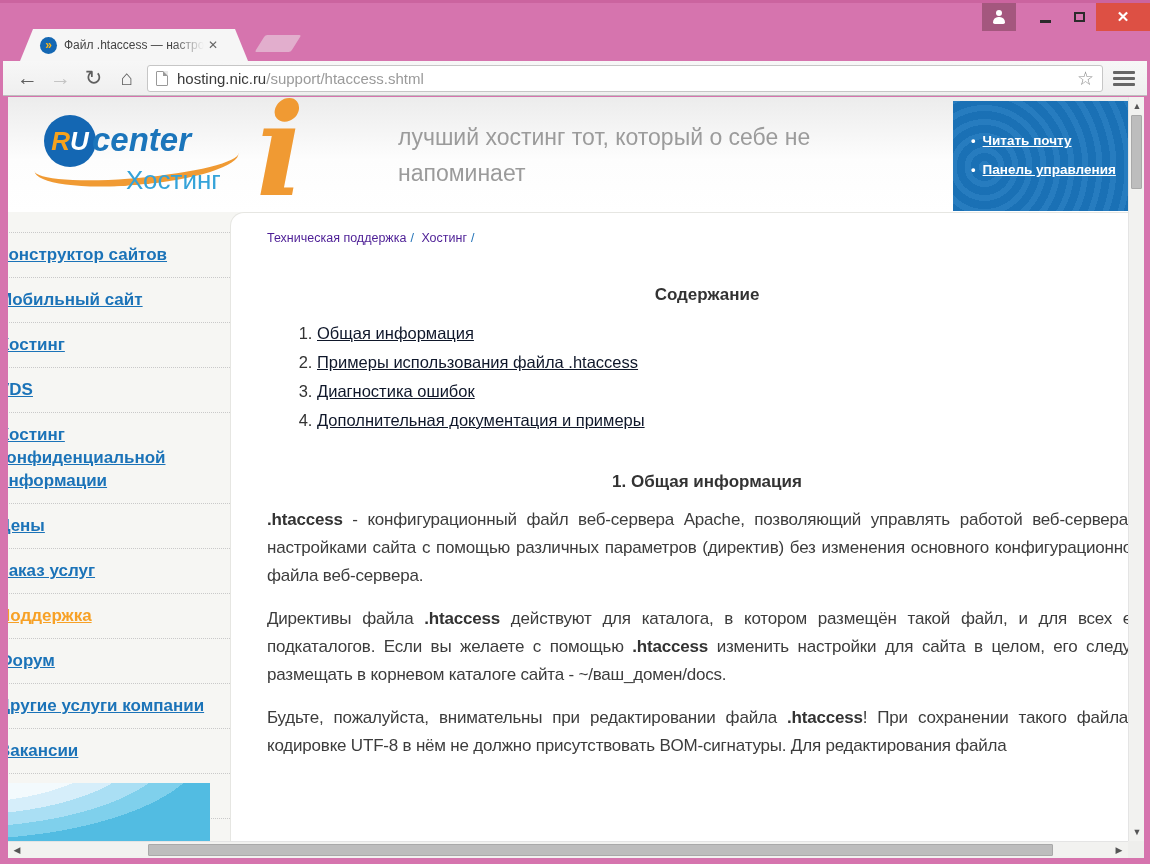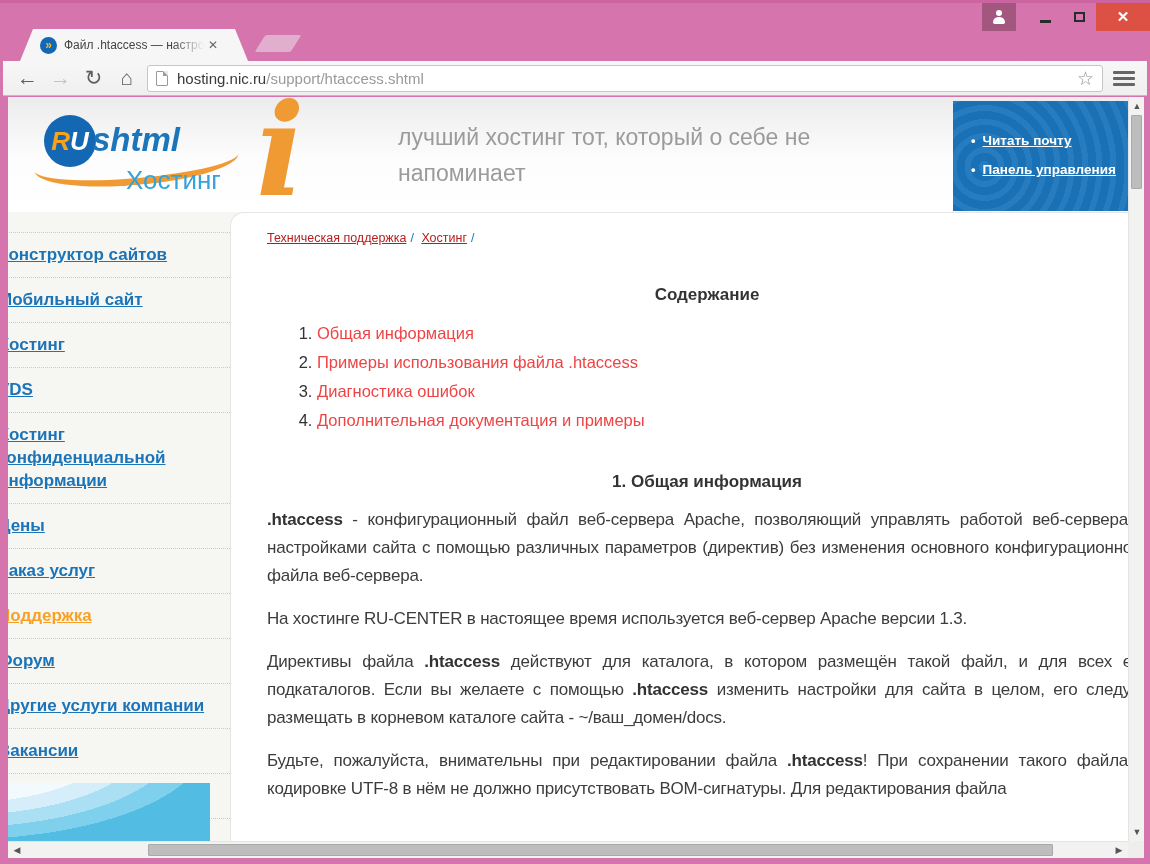--- a/index.html
+++ b/index.html
@@ -78,28 +78,28 @@
   .side-link { font-size:17px; font-weight:bold; color:#1b73b8; text-decoration:underline; line-height:23px; cursor:pointer; }
   .side-link.active { color:#f7a126; }
   .side-graphic { position:absolute; left:0; bottom:0; width:202px; height:58px;
     background:radial-gradient(140% 190% at -25% -70%, #f3fafd 55%, #d6eefa 55% 66%, #aadff4 66% 77%, #7fd0ec 77% 88%, #52bce2 88% 100%); }
 
   
   .card { position:absolute; left:222px; right:0; top:0; bottom:0; background:#fff; border-radius:14px 0 0 0;
           border-top:1px solid #e6e6e2; border-left:1px solid #e6e6e2; overflow:hidden; padding:18px 0 0 36px; }
   .card-inner { width:880px; }
   .breadcrumb { font-size:12.5px; color:#2273b8; margin-bottom:10px; }
-  .crumb { color:#b91c1c; text-decoration:underline; cursor:pointer; }
+  .crumb { color:#4c1d95; cursor:pointer; }
   .crumb-sep { text-decoration:none; margin:0 4px; }
   h1.title { font-size:30px; font-weight:normal; color:#3c3c3c; line-height:38px; max-width:770px; margin:2px 0 0 0; letter-spacing:-0.2px; }
   .h3 { font-size:17px; font-weight:bold; color:#333; margin:40px 0 14px;text-align:center; }
   .h3.tight { }
   ol.toc { margin:16px 0 0 50px; }
   ol.toc li { font-size:16.5px; color:#333; margin-bottom:5px; line-height:24px; }
-  .toc-link { color:#ef4444; cursor:pointer; }
+  .toc-link { color:#0f172a; text-decoration:underline; cursor:pointer; }
   .para { font-size:17px; line-height:28px; color:#3c3c3c; text-align:justify; margin-bottom:15px; letter-spacing:-0.2px; }
   .para strong { color:#333; }
 
   
   .vscroll { position:absolute; top:0; right:0; width:16px; bottom:17px; background:#f2f2f0; border-left:1px solid #e4e4e4; }
   .vthumb { position:absolute; left:2px; right:2px; top:18px; height:74px; background:#bdbdbd; border:1px solid #a9a9a9; border-radius:1px; }
   .hscroll { position:absolute; left:0; right:16px; bottom:0; height:17px; background:#f2f2f0; border-top:1px solid #e4e4e4; }
   .hthumb { position:absolute; top:2px; bottom:2px; left:140px; width:905px; background:#bdbdbd; border:1px solid #a9a9a9; border-radius:1px; }
   .scroll-arrow { position:absolute; font-size:9px; color:#555; line-height:16px; text-align:center; width:16px; }
   .vscroll .up { top:1px; left:0; } .vscroll .down { bottom:1px; left:0; }
@@ -154,21 +154,21 @@
 
   <div class="page">
     <div class="page-content">
 
       <div class="site-header">
         <div class="ru-circle">
             <span class="r">R</span>
             <span class="u">U</span>
           </div>
         <div class="swoosh"></div>
-        <div class="logo-center">shtml</div>
+        <div class="logo-center">center</div>
         <div class="logo-hosting">Хостинг</div>
         <div class="i-graphic">i</div>
         <div class="slogan">лучший хостинг тот, который о себе не напоминает</div>
         <div class="quick-links">
           <div class="qlink">
             <span class="bullet">•</span>
             <span class="lbl">Читать почту</span>
           </div>
           <div class="qlink">
             <span class="bullet">•</span>
@@ -209,21 +209,20 @@
             <ol class="toc">
               <li><span class="toc-link">Общая информация</span></li>
               <li><span class="toc-link">Примеры использования файла .htaccess</span></li>
               <li><span class="toc-link">Диагностика ошибок</span></li>
               <li><span class="toc-link">Дополнительная документация и примеры</span></li>
             </ol>
 
             <div class="h3 tight">1. Общая информация</div>
 
             <p class="para"><strong>.htaccess</strong><span> - конфигурационный файл веб-сервера Apache, позволяющий управлять работой веб-сервера и настройками сайта с помощью различных параметров (директив) без изменения основного конфигурационного файла веб-сервера.</span></p>
-            <p class="para"><span>На хостинге RU-CENTER в настоящее время используется веб-сервер Apache версии 1.3.</span></p>
             <p class="para"><span>Директивы файла </span><strong>.htaccess</strong><span> действуют для каталога, в котором размещён такой файл, и для всех его подкаталогов. Если вы желаете с помощью </span><strong>.htaccess</strong><span> изменить настройки для сайта в целом, его следует размещать в корневом каталоге сайта - ~/ваш_домен/docs.</span></p>
             <p class="para"><span>Будьте, пожалуйста, внимательны при редактировании файла </span><strong>.htaccess</strong><span>! При сохранении такого файла в кодировке UTF-8 в нём не должно присутствовать BOM-сигнатуры. Для редактирования файла </span></p>
 
           </div>
         </div>
 
       </div>
     </div>
 
     <div class="vscroll">

